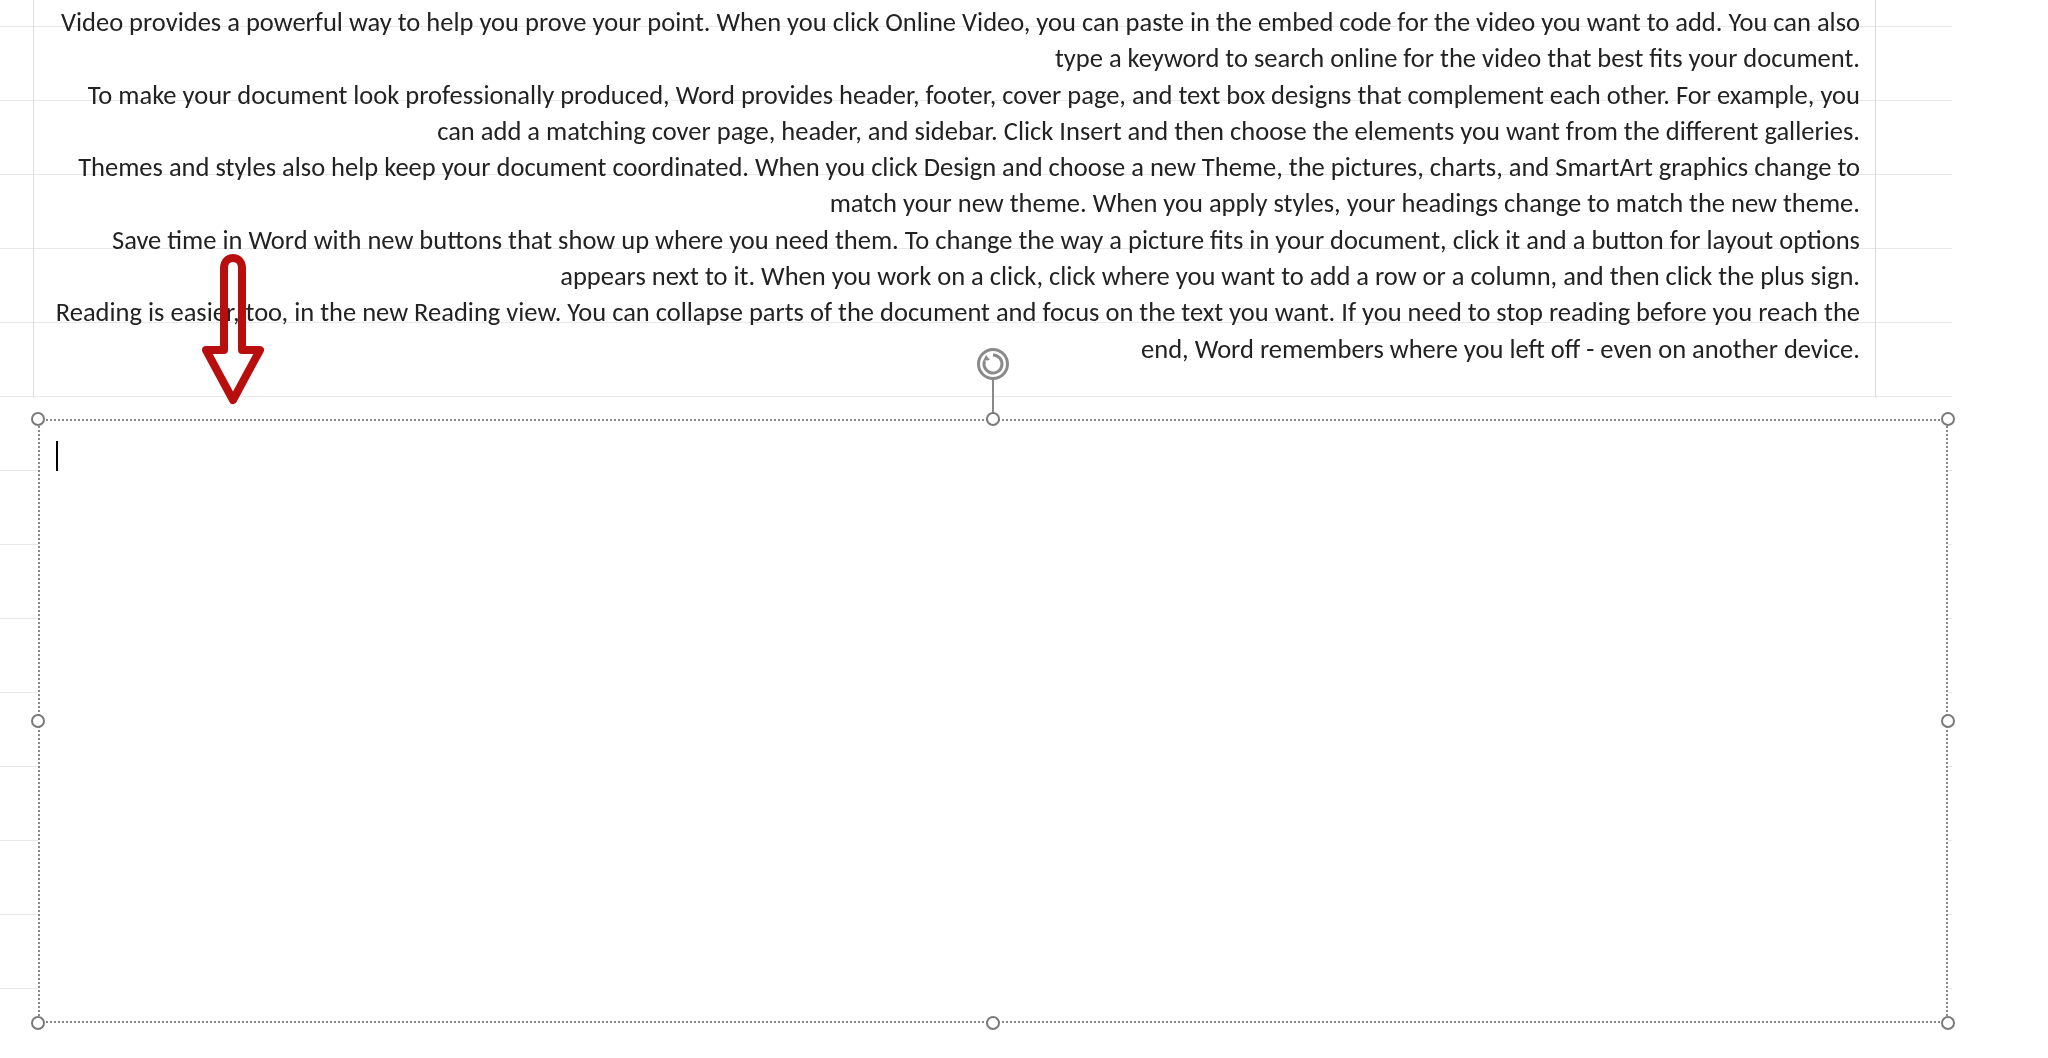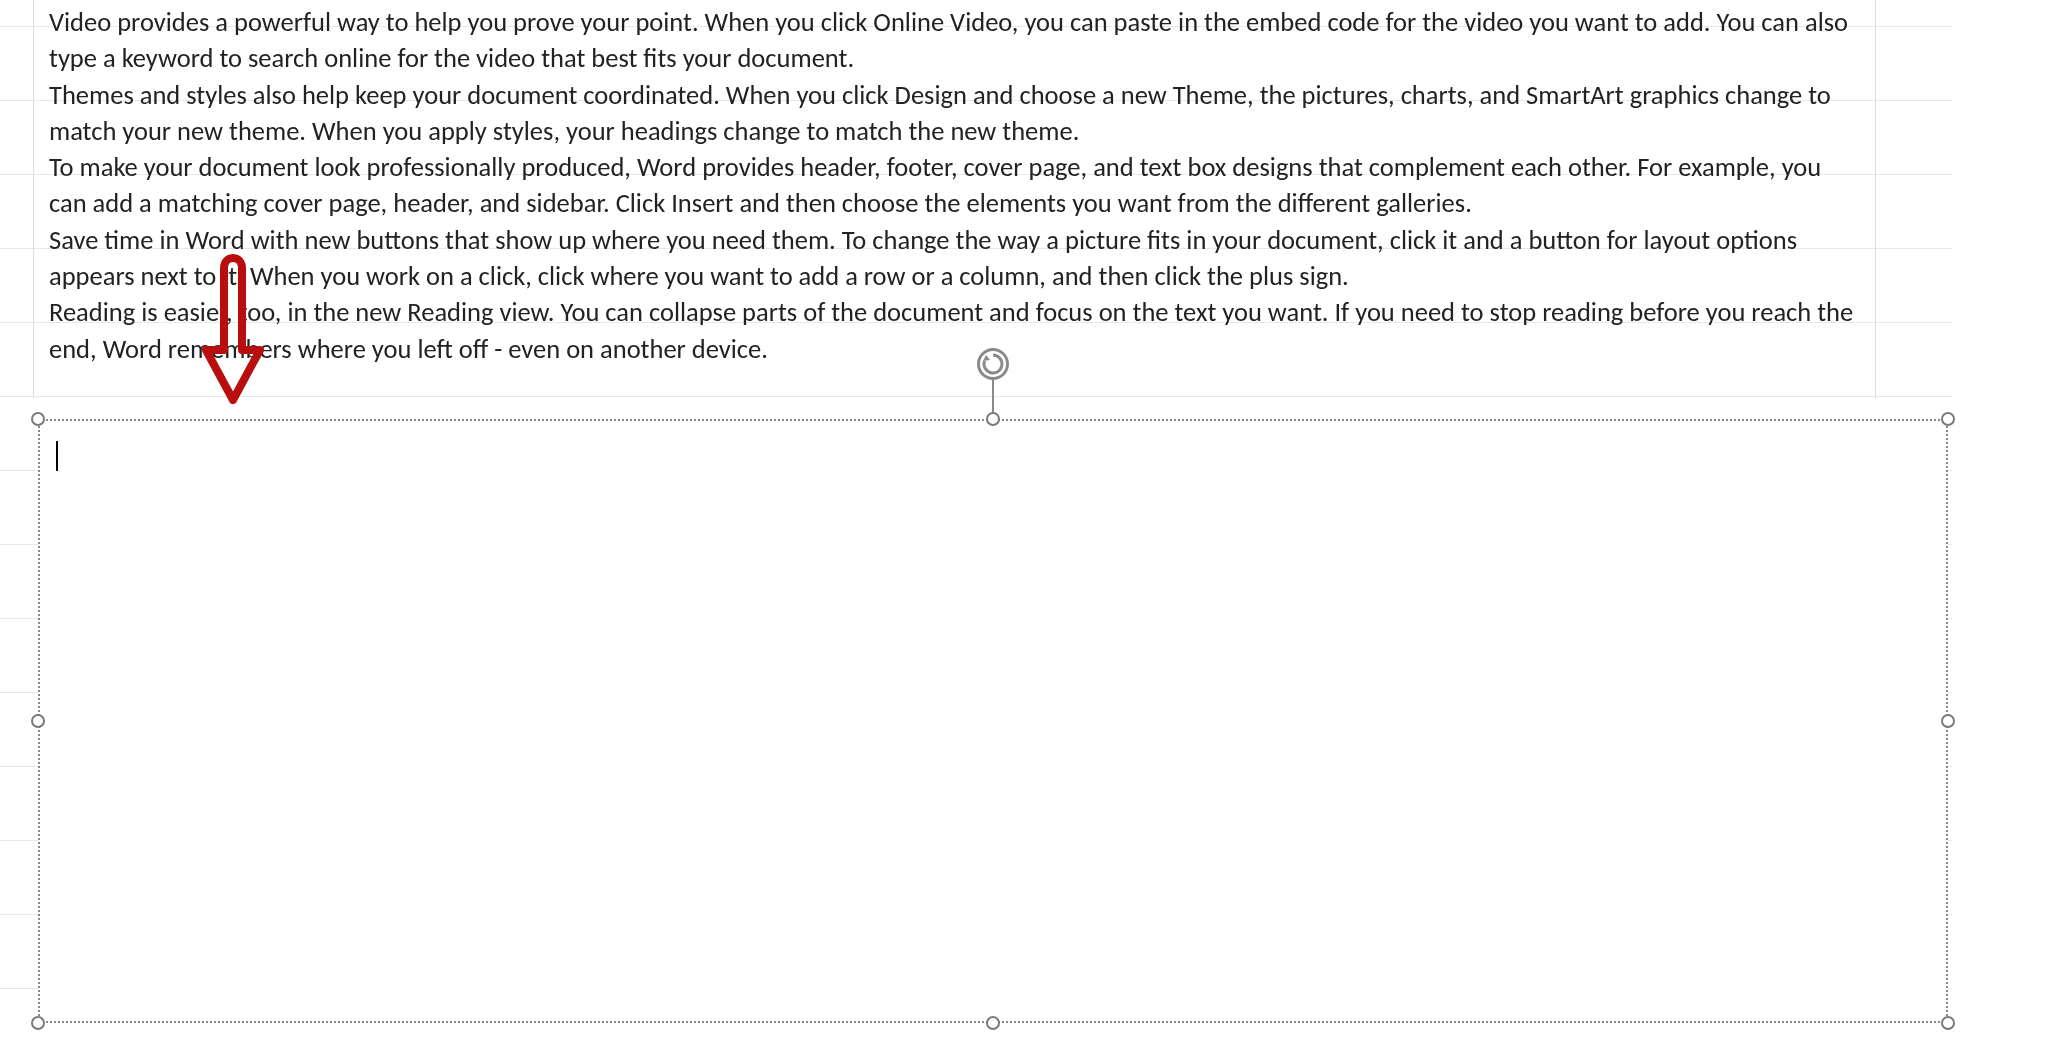--- a/index.html
+++ b/index.html
@@ -8,20 +8,21 @@
     background: #ffffff;
     font-family: Calibri, "Segoe UI", Arial, sans-serif;
     overflow: hidden;
     width: 2048px;
     height: 1058px;
   }
   .canvas {
     position: relative;
     width: 1952px;
     height: 1058px;
+    text-align: right;
   }
   
   .gridline {
     position: absolute;
     left: 0;
     right: 0;
     height: 1px;
     background: #e8e8e8;
   }
   
@@ -109,22 +110,22 @@
   <div class="gridline" style="top:618px"></div>
   <div class="gridline" style="top:692px"></div>
   <div class="gridline" style="top:766px"></div>
   <div class="gridline" style="top:840px"></div>
   <div class="gridline" style="top:914px"></div>
   <div class="gridline" style="top:988px"></div>
 
   <div class="upper-box" style="height:398px;">
     <div class="upper-inner">
       <p class="para">Video provides a powerful way to help you prove your point. When you click Online Video, you can paste in the embed code for the video you want to add. You can also type a keyword to search online for the video that best fits your document.</p>
+      <p class="para">To make your document look professionally produced, Word provides header, footer, cover page, and text box designs that complement each other. For example, you can add a matching cover page, header, and sidebar. Click Insert and then choose the elements you want from the different galleries.</p>
       <p class="para">Themes and styles also help keep your document coordinated. When you click Design and choose a new Theme, the pictures, charts, and SmartArt graphics change to match your new theme. When you apply styles, your headings change to match the new theme.</p>
-      <p class="para">To make your document look professionally produced, Word provides header, footer, cover page, and text box designs that complement each other. For example, you can add a matching cover page, header, and sidebar. Click Insert and then choose the elements you want from the different galleries.</p>
       <p class="para">Save time in Word with new buttons that show up where you need them. To change the way a picture fits in your document, click it and a button for layout options appears next to it. When you work on a click, click where you want to add a row or a column, and then click the plus sign.</p>
       <p class="para">Reading is easier, too, in the new Reading view. You can collapse parts of the document and focus on the text you want. If you need to stop reading before you reach the end, Word remembers where you left off - even on another device.</p>
     </div>
   </div>
 
   <div class="rot-stem" style="left:992px; top:380px; height:40px;"></div>
   <div class="rot-knob" style="left:977px; top:348px;">
     <svg width="26" height="26" viewBox="0 0 26 26">
       <path d="M13 4 a9 9 0 1 1 -8.5 6" fill="none" stroke="#8a8a8a" stroke-width="3"></path>
       <path d="M3 10 l3 -6 l4 5 z" fill="#8a8a8a"></path>

